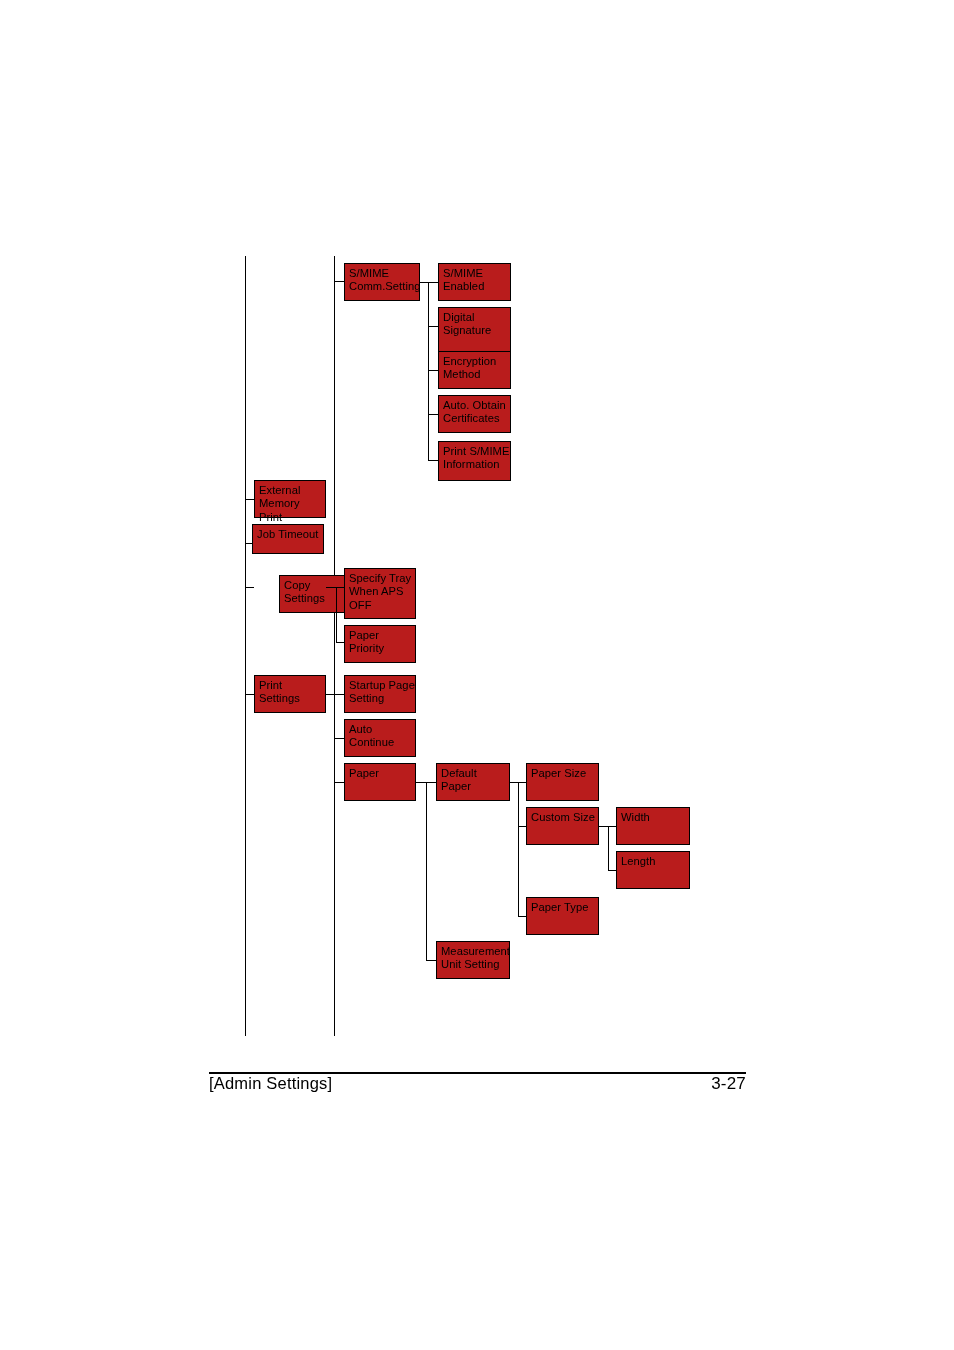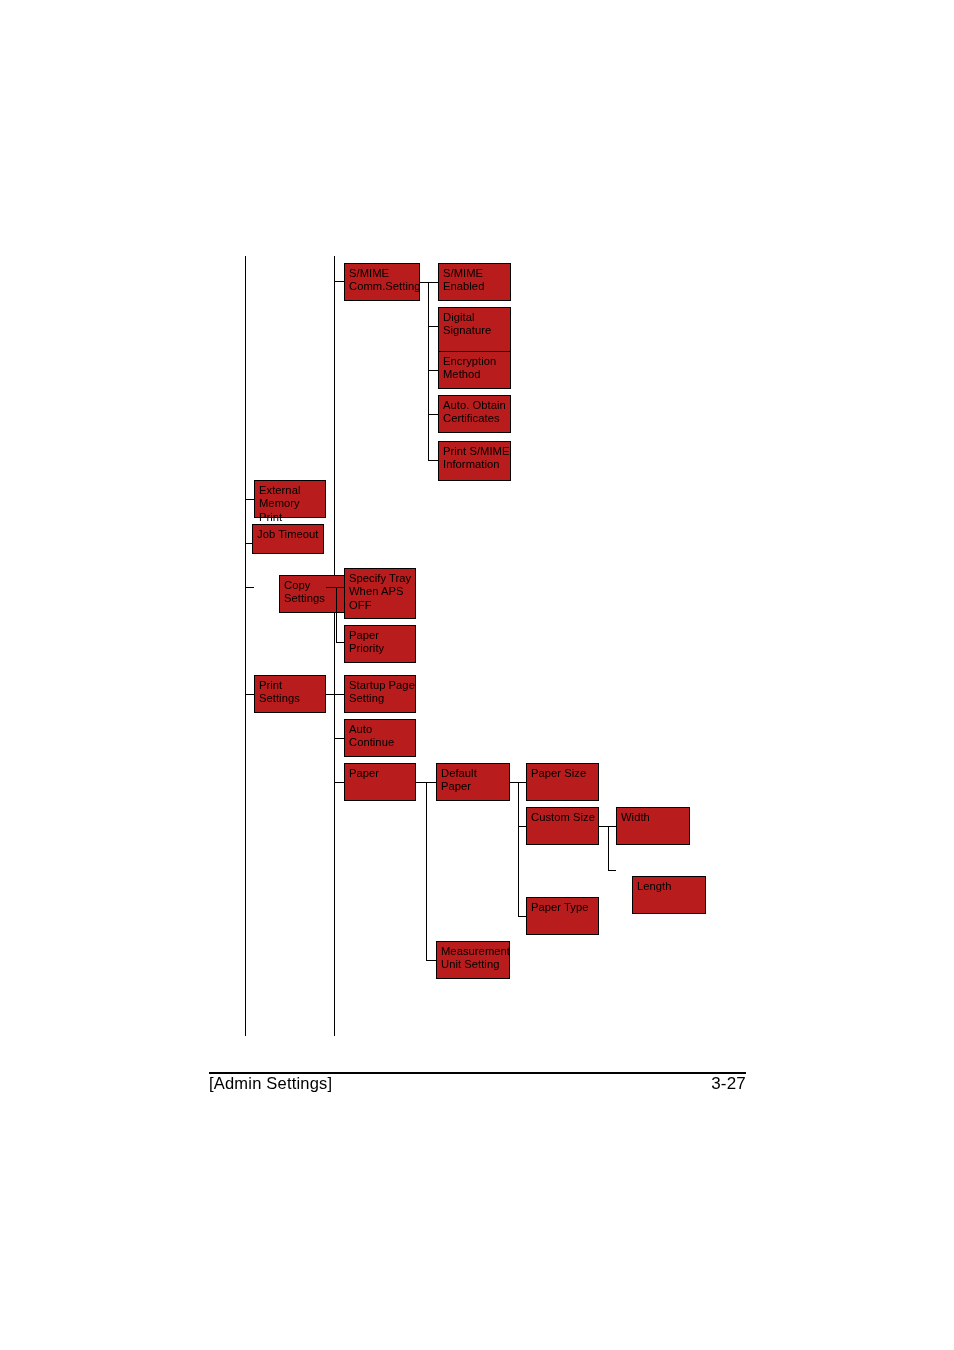--- a/index.html
+++ b/index.html
@@ -174,21 +174,21 @@
     <div class="stub" style="left:518px; top:916px; width:8px;"></div>
     <div class="node" style="left:526px; top:897px; width:73px; height:38px;">Paper Type</div>
 
     <div class="stub" style="left:599px; top:826px; width:9px;"></div>
     <div class="vseg" style="left:608px; top:826px; height:44px;"></div>
 
     <div class="stub" style="left:608px; top:826px; width:8px;"></div>
     <div class="node" style="left:616px; top:807px; width:74px; height:38px;">Width</div>
 
     <div class="stub" style="left:608px; top:870px; width:8px;"></div>
-    <div class="node" style="left:616px; top:876px; width:74px; height:38px;margin-left:16px;">Length</div>
+    <div class="node" style="left:616px; top:851px; width:74px; height:38px;">Length</div>
 
   </div>
 
   <div id="footer">
     <div id="footer-rule"></div>
     <div id="footer-row">
       <div id="footer-left">[Admin Settings]</div>
       <div id="footer-right">3-27</div>
     </div>
   </div>

